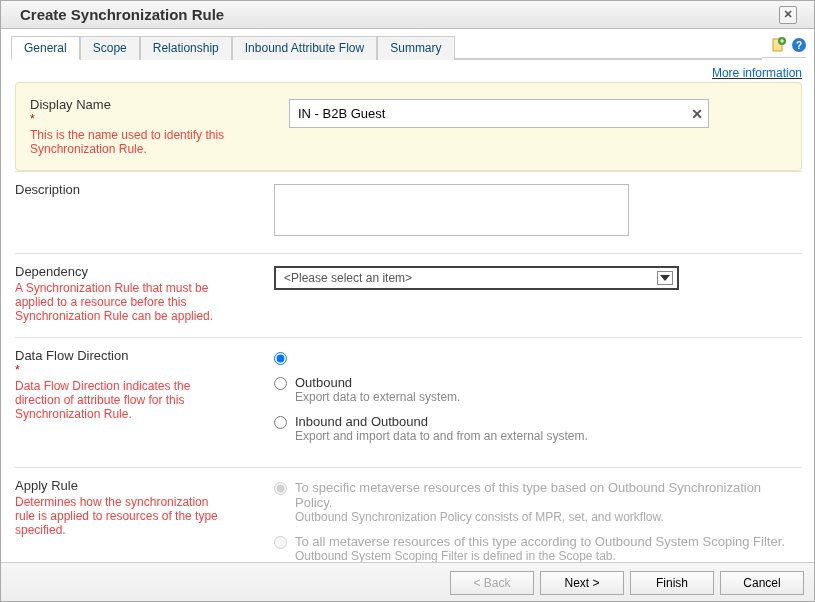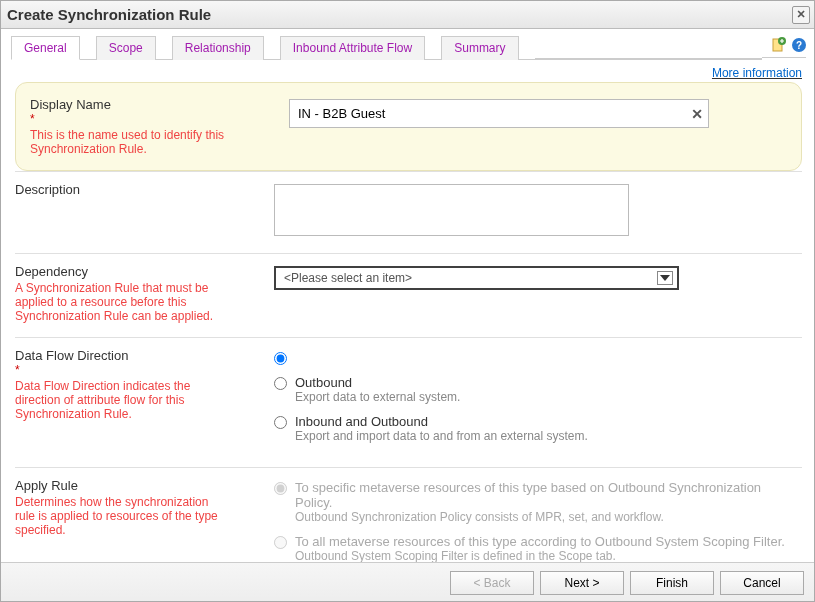--- a/index.html
+++ b/index.html
@@ -9,21 +9,21 @@
     color: #333;
     background: #fff;
     width: 815px;
     height: 602px;
     overflow: hidden;
     border: 1px solid #aaa;
   }
   .titlebar {
     background: linear-gradient(#f7f7f7, #e6e6e6);
     border-bottom: 1px solid #bbb;
-    padding: 4px 6px;
+    padding: 4px 19px;
     display: flex;
     align-items: center;
     justify-content: space-between;
     height: 28px;
   }
   .titlebar h1 {
     font-size: 15px;
     font-weight: 600;
     color: #333;
   }
@@ -47,22 +47,22 @@
   .tabs {
     display: flex;
     border-bottom: 1px solid #ccc;
     flex: 1;
   }
   .tab {
     padding: 4px 12px;
     border: 1px solid #ccc;
     border-bottom: none;
     background: #f3f3f3;
-    margin-right: 16px;
-    color: #a21caf;
+    margin-right: 0;
+    color: #0c4a6e;
     cursor: pointer;
     position: relative;
     top: 1px;
   }
   .tab.active {
     background: #fff;
     border-bottom: 1px solid #fff;
     font-weight: 400;
   }
   .tab-spacer {
@@ -106,21 +106,21 @@
   .section {
     border-top: 1px solid #e0e0e0;
     padding: 10px 0 14px 0;
     display: flex;
     gap: 20px;
   }
   .section:first-child { border-top: none; }
   .section.highlight {
     background: #fcfae3;
     border: 1px solid #e8e3b8;
-    border-radius: 12px;
+    border-radius: 4px;
     padding: 14px 14px;
   }
   .label-col {
     width: 210px;
     flex-shrink: 0;
   }
   .field-col {
     flex: 1;
     padding-top: 2px;
     margin-left: 29px;

